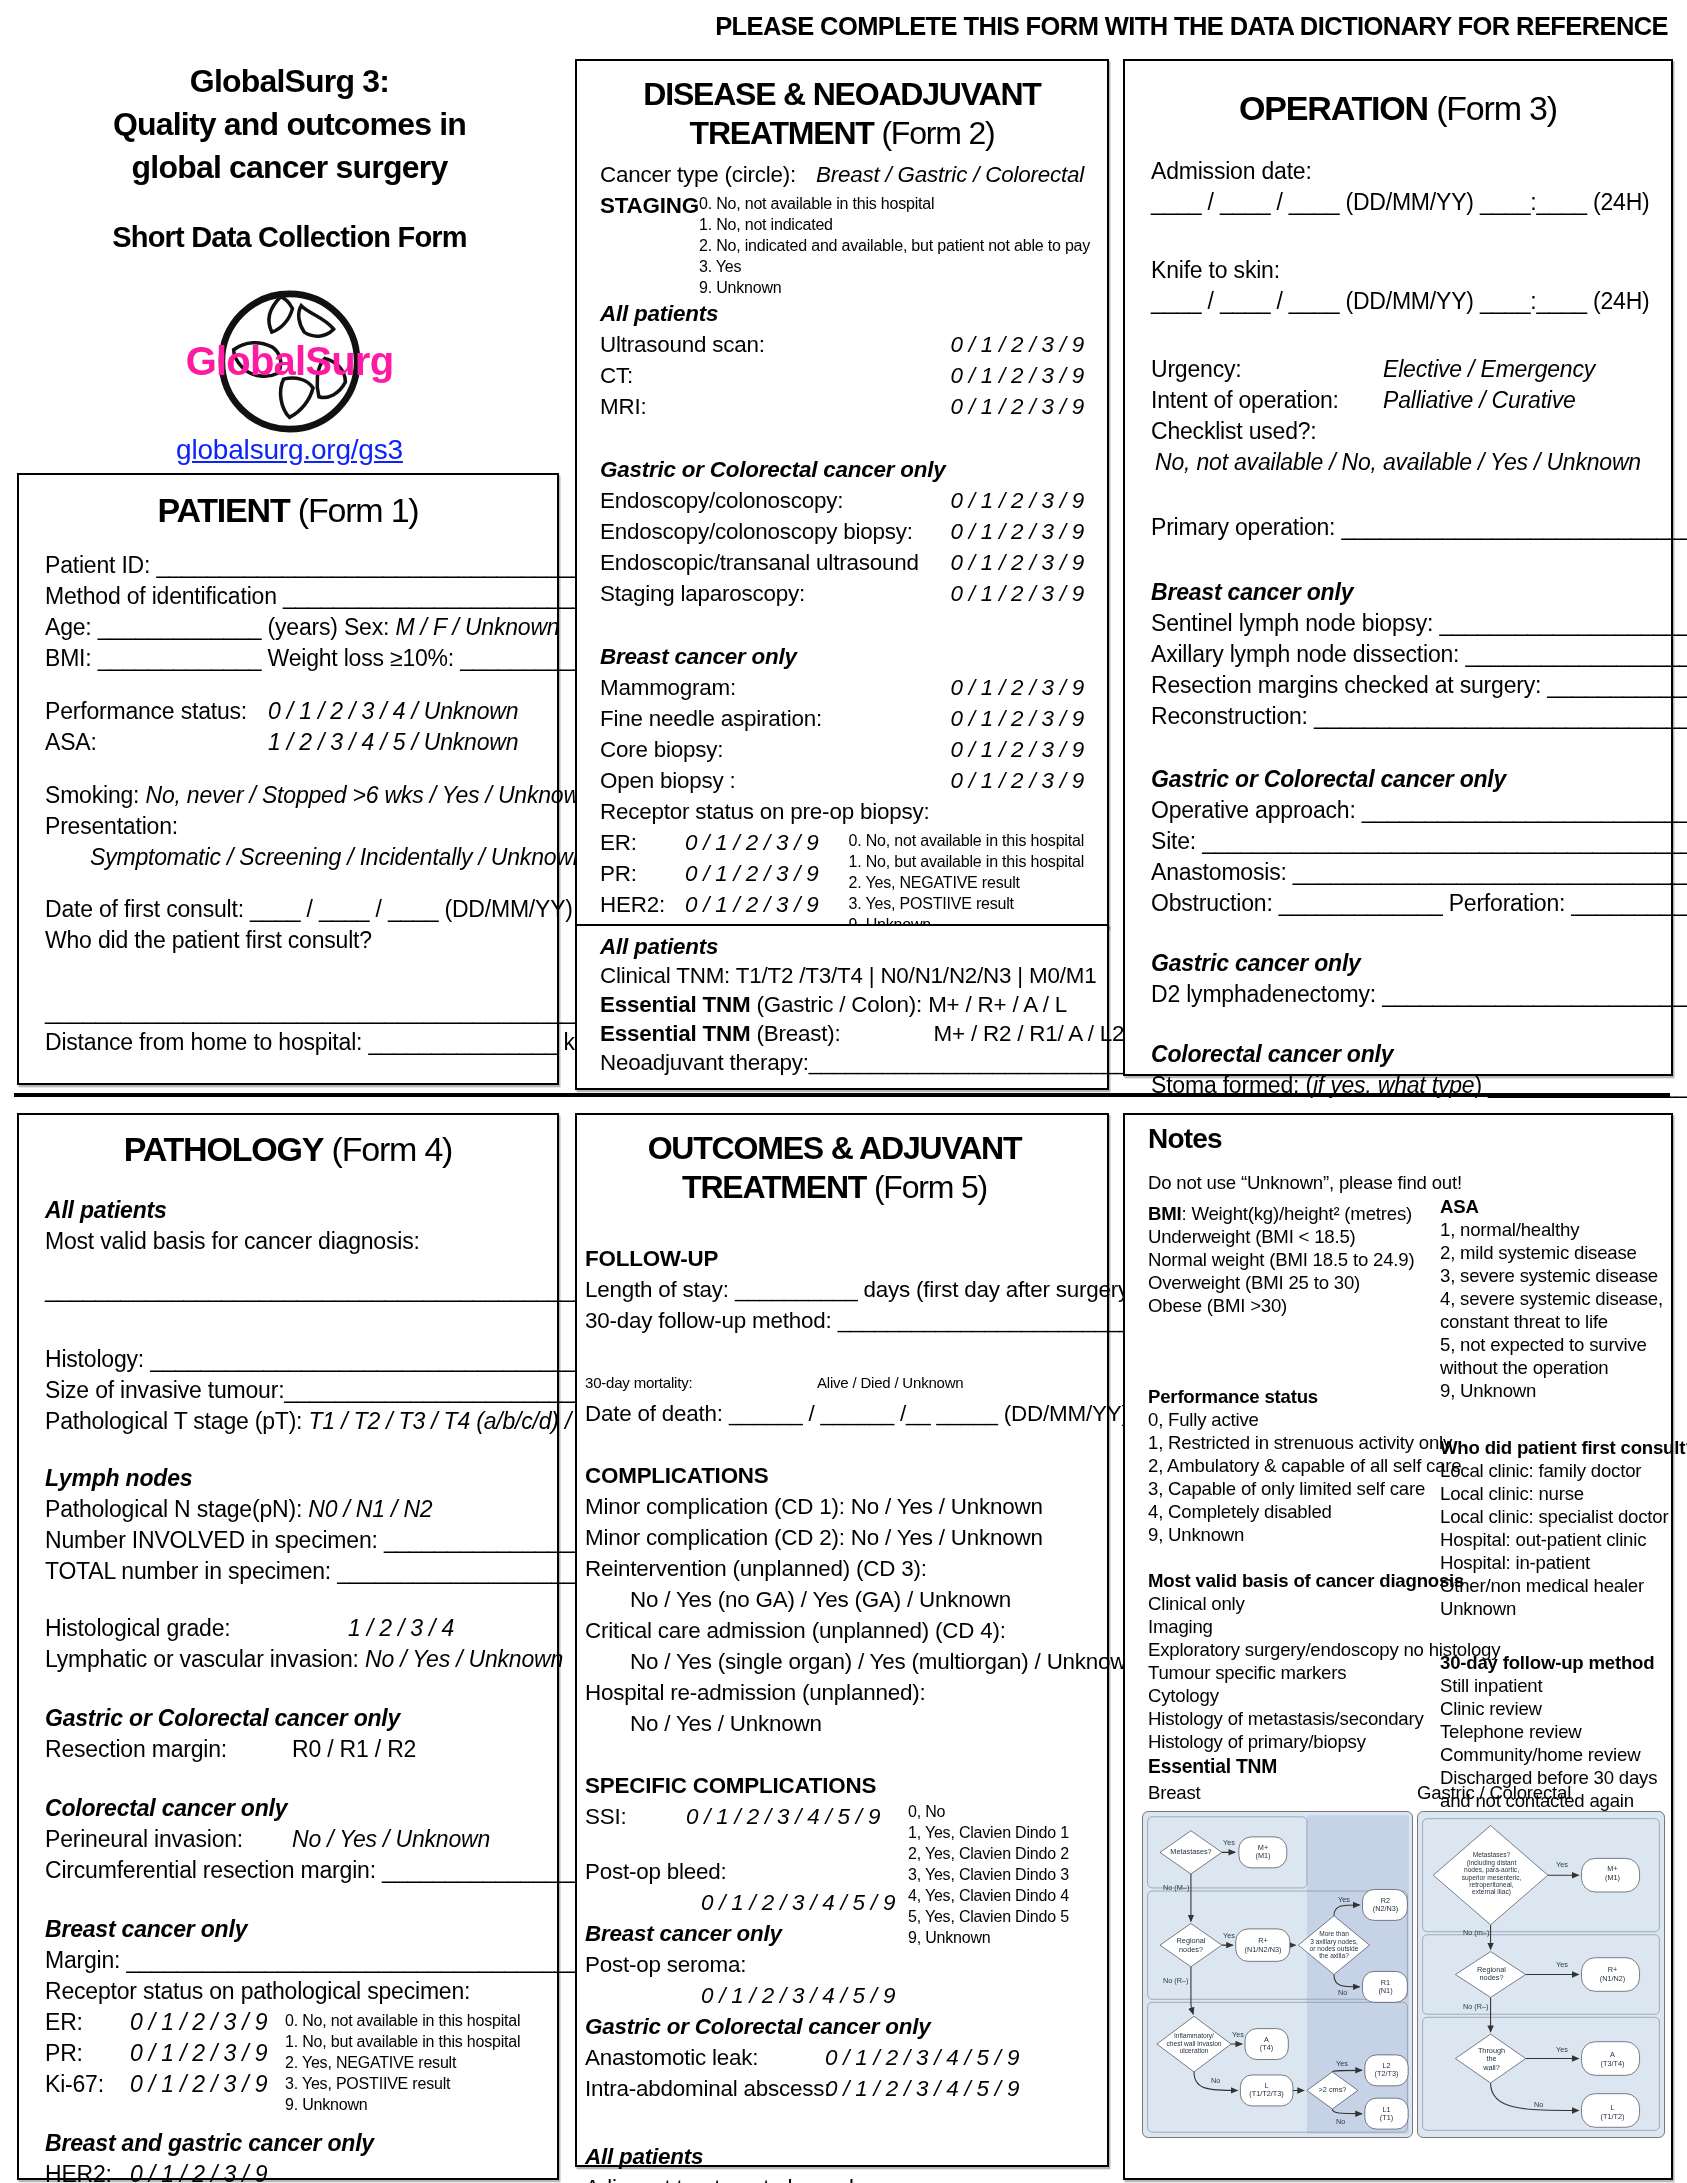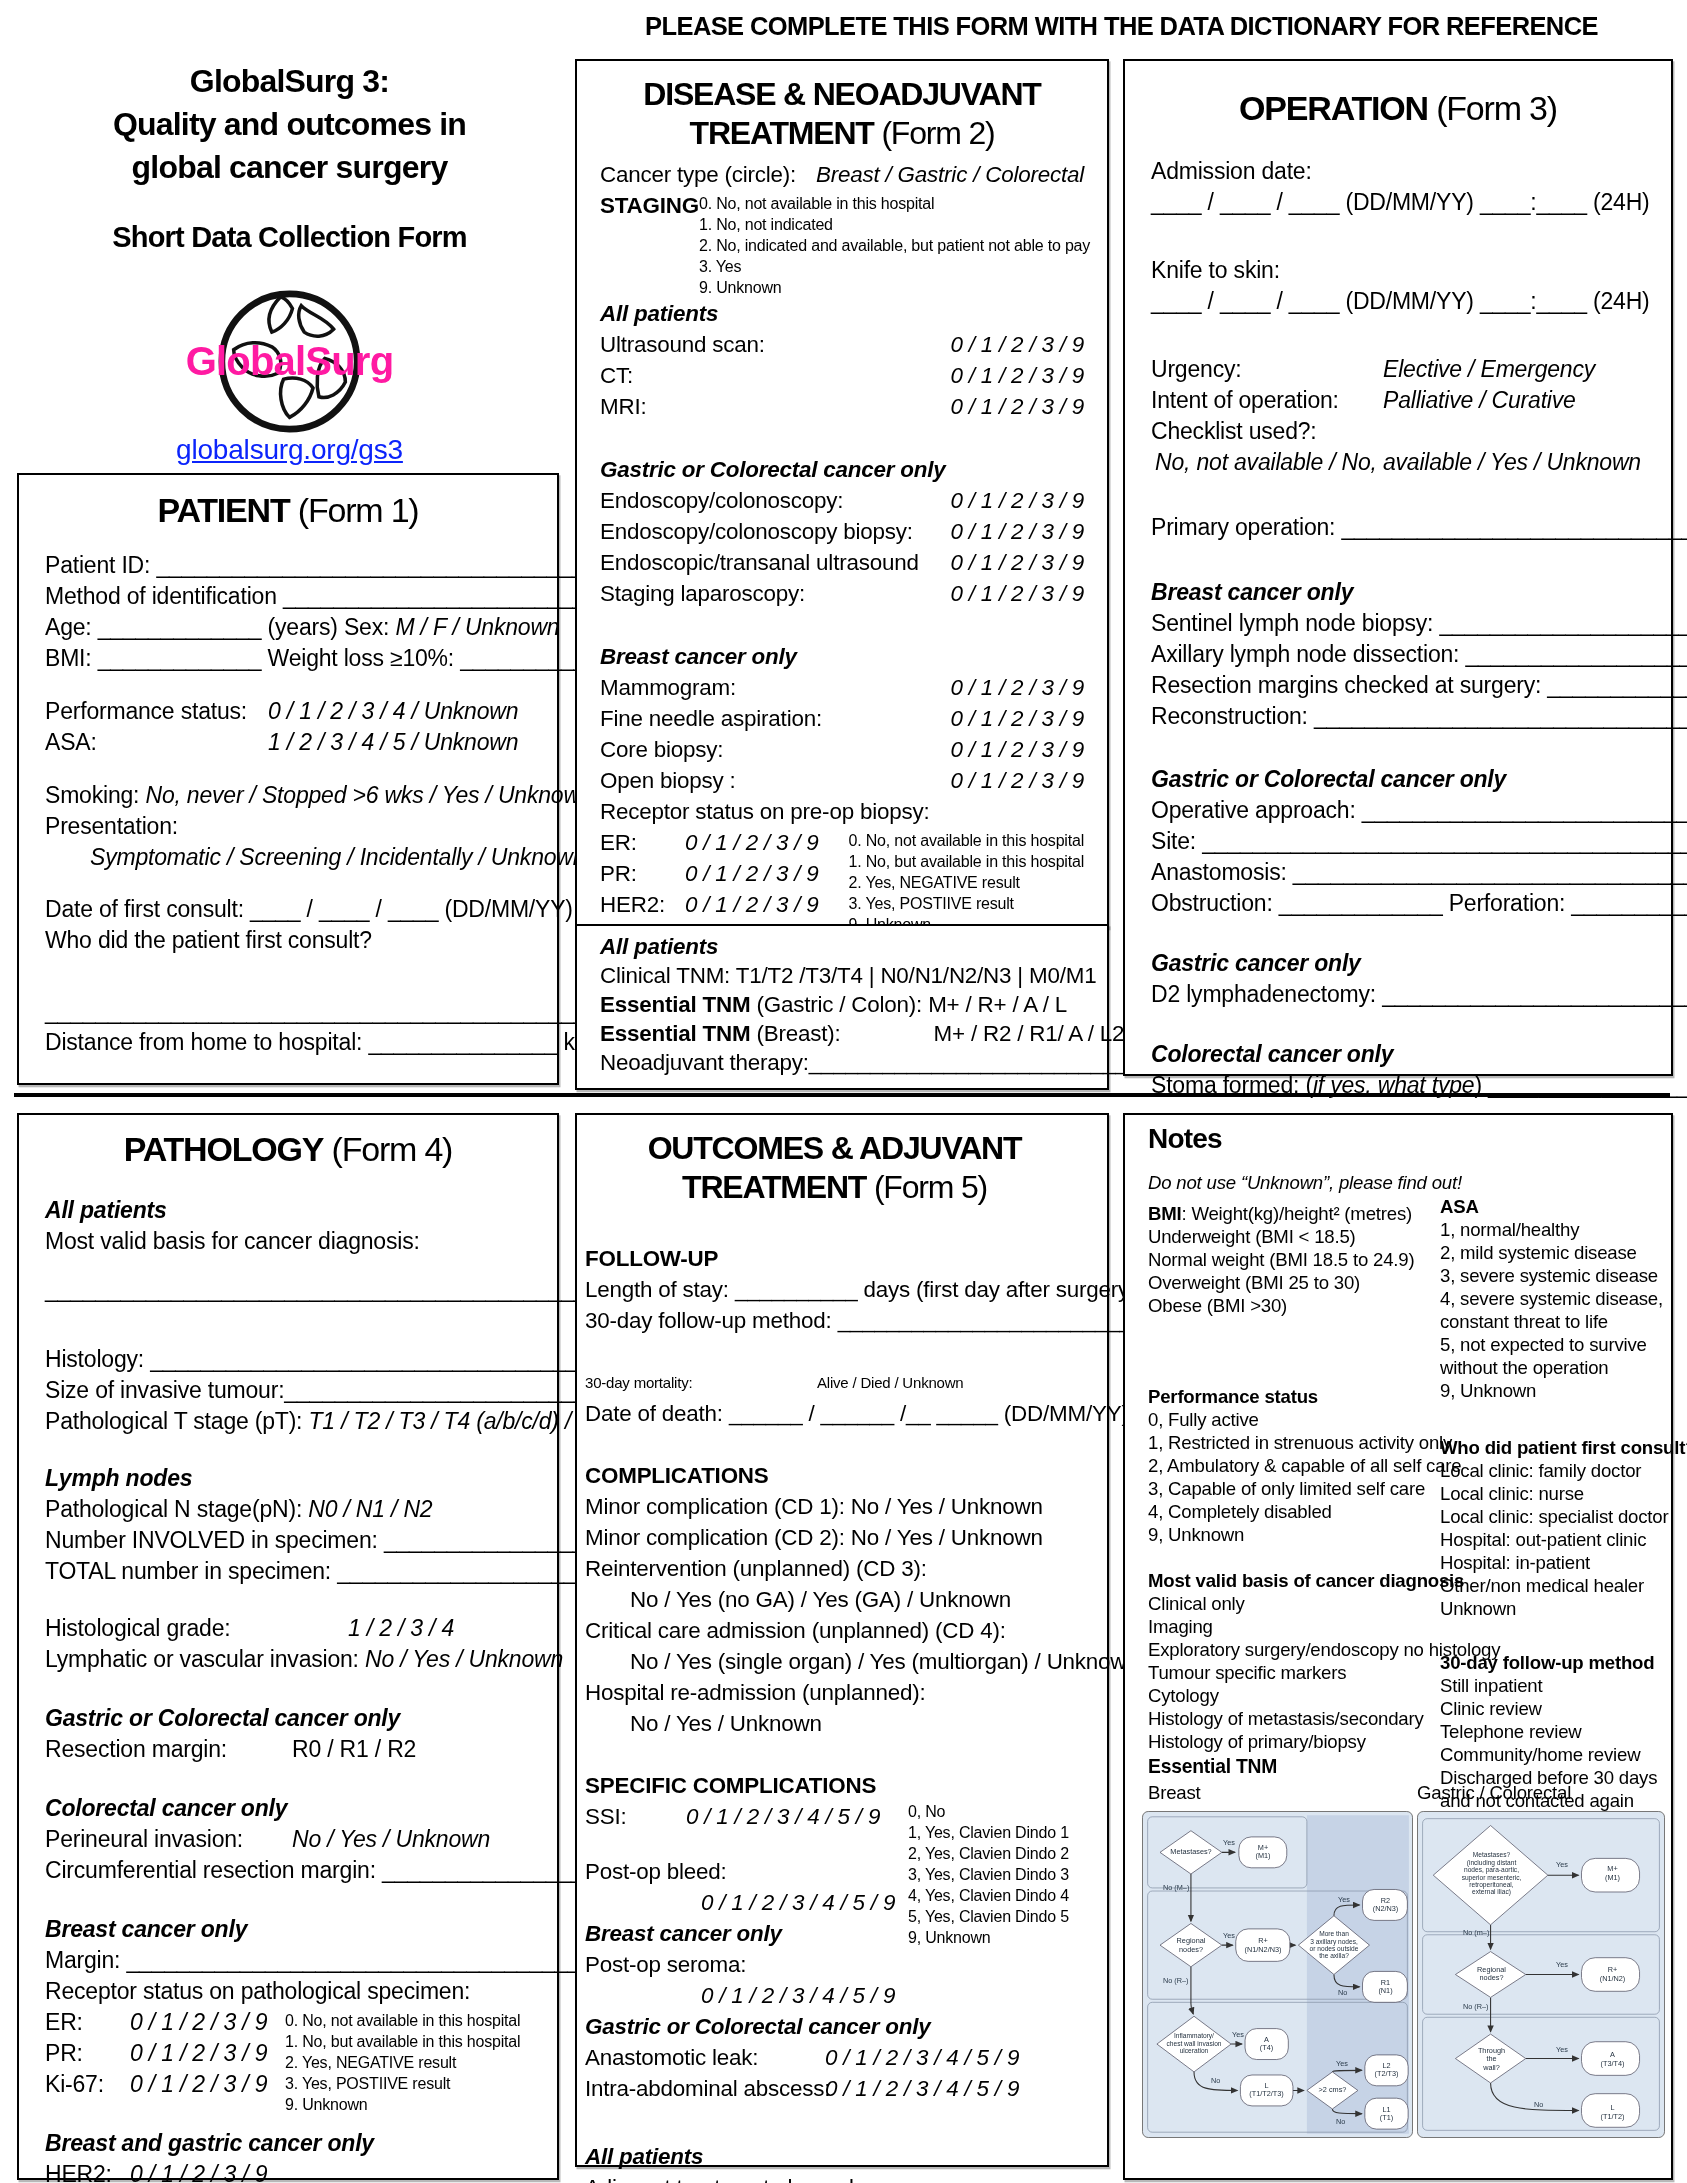--- a/index.html
+++ b/index.html
@@ -18,21 +18,21 @@
   .b{font-weight:bold;}
   .bi{font-weight:bold;font-style:italic;}
   .pad{padding:10.8px 26px 0 26px;}
   .ind{padding-left:45px;}
   .ind2{padding-left:116px;}
   .leg{font-size:16px;line-height:21px;white-space:nowrap;letter-spacing:-0.2px;}
   .legbox{position:absolute;top:3.1px;right:0;}
   .relwrap{position:relative;}
   .lab-w{display:inline-block;}
   
-  #banner{left:575px;top:12.4px;width:1093px;text-align:center;font-weight:bold;font-size:25.5px;letter-spacing:-0.6px;}
+  #banner{left:575px;top:12.4px;width:1093px;text-align:right;font-weight:bold;font-size:25.5px;letter-spacing:-0.6px;}
   .intro-title{left:23px;top:60px;width:533px;text-align:center;font-weight:bold;font-size:32px;line-height:43px;letter-spacing:-0.8px;}
   .intro-sub{left:23px;top:221px;width:533px;text-align:center;font-weight:bold;font-size:29px;letter-spacing:-0.8px;}
   #globe{left:216px;top:288px;width:147px;height:147px;}
   #logo-word{left:23px;top:339px;width:533px;text-align:center;color:var(--brand);font-weight:bold;font-size:40px;letter-spacing:-0.8px;}
   #site-link{left:23px;top:434px;width:533px;text-align:center;font-size:28px;color:var(--link);text-decoration:underline;}
   #divider{left:14px;top:1093px;width:1656px;height:3.9px;background:#000;}
   
   .nrow{font-size:18.6px;line-height:23px;white-space:nowrap;}
   .nh{font-weight:bold;font-size:18.6px;line-height:23px;white-space:nowrap;}
   .ncol{position:absolute;}
@@ -319,21 +319,21 @@
     <div class="r" style="font-size:22.4px;"><span class="lab-w" style="width:240px;">Anastomotic leak:</span><span class="it">0 / 1 / 2  / 3 / 4 / 5 / 9</span></div>
     <div class="r" style="font-size:22.4px;"><span class="lab-w" style="width:240px;">Intra-abdominal abscess:</span><span class="it">0 / 1 / 2  / 3 / 4 / 5 / 9</span></div>
     <div style="height:37px;"></div>
     <div class="r bi" style="font-size:22.4px;">All patients</div>
     <div class="r" style="font-size:22.4px;">Adjuvant treatment planned: _____________________</div>
   </div>
 </div>
 
 <div class="box" style="left:1123px;top:1113px;width:546px;height:1063px;">
   <div class="abs" style="left:23px;top:7.7px;font-size:28px;font-weight:bold;letter-spacing:-0.8px;">Notes</div>
-  <div class="abs nrow" style="left:23px;top:56px;font-style:italic;">Do not use “Unknown”, please find out!</div>
+  <div class="abs nrow" style="left:23px;top:56px;">Do not use “Unknown”, please find out!</div>
 
   <div class="ncol" style="left:23px;top:87px;width:282px;">
     <div class="nrow"><span class="b">BMI</span><span>: Weight(kg)/height² (metres)</span></div>
     <div>
         <div class="nrow">Underweight (BMI &lt; 18.5)</div>
         <div class="nrow">Normal weight (BMI 18.5 to 24.9)</div>
         <div class="nrow">Overweight (BMI 25 to 30)</div>
         <div class="nrow">Obese (BMI &gt;30)</div>
       </div>
     <div style="height:68px;"></div>

